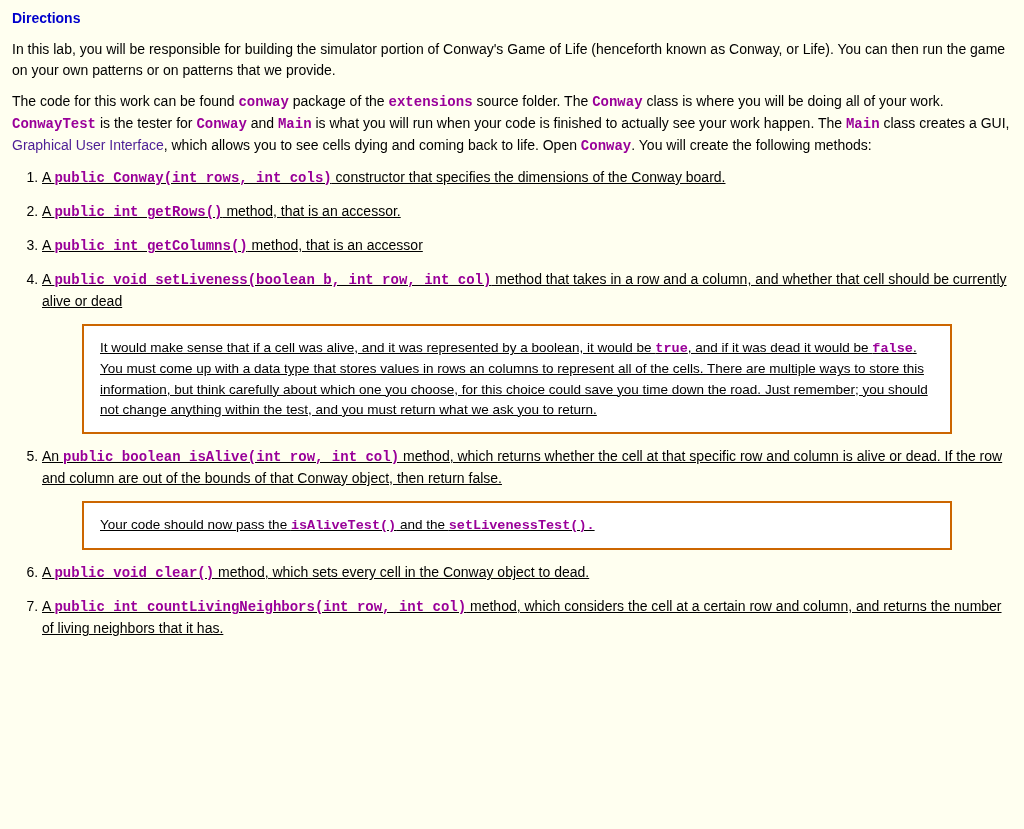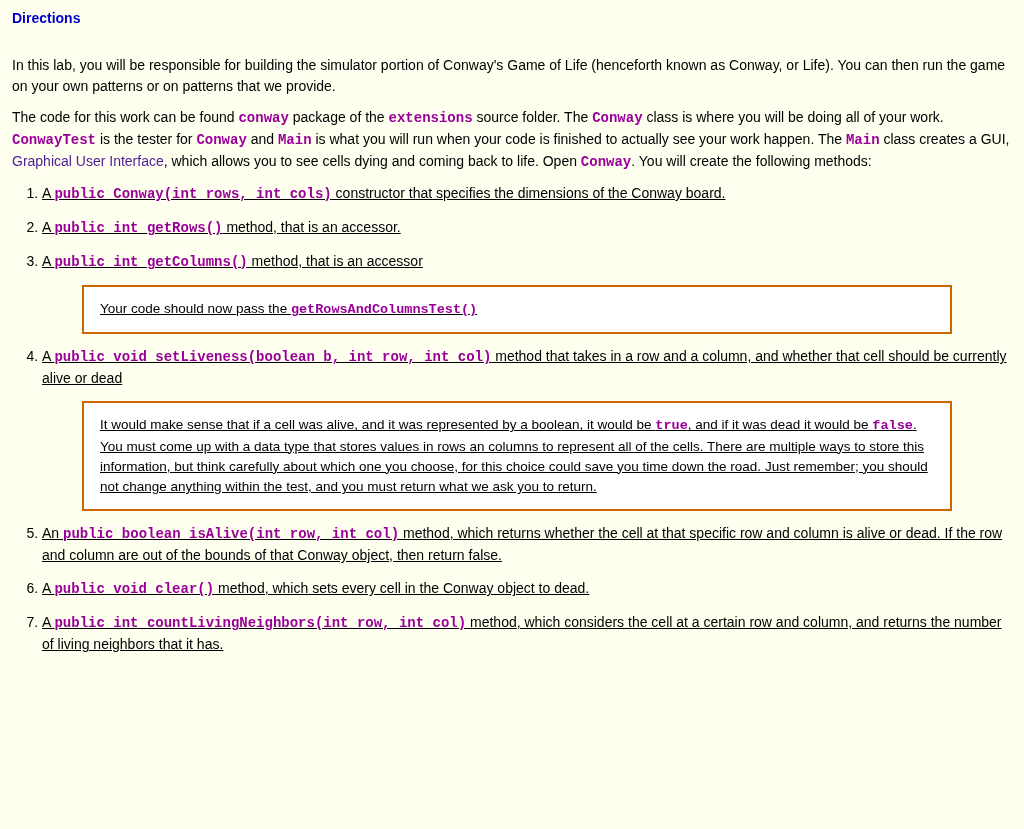--- a/index.html
+++ b/index.html
@@ -8,21 +8,21 @@
       font-family: Arial, sans-serif;
       font-size: 14px;
       color: #000;
       padding: 8px 12px;
       line-height: 1.5;
     }
     .page-title {
       color: #0000cc;
       font-weight: bold;
       font-size: 14px;
-      margin-bottom: 26px;
+      margin-bottom: 10px;
     }
     .intro-para {
       margin-bottom: 10px;
     }
     .code-inline {
       font-family: 'Courier New', monospace;
       font-weight: bold;
     }
     .code-purple { color: #990099; }
     .code-link { color: #4c1d95; }
@@ -64,34 +64,34 @@
   <li>
     A <span class="code-inline code-purple">public Conway(int rows, int cols)</span> constructor that specifies the dimensions of the Conway board.
   </li>
 
   <li>
     A <span class="code-inline code-purple">public int getRows()</span> method, that is an accessor.
   </li>
 
   <li>
     A <span class="code-inline code-purple">public int getColumns()</span> method, that is an accessor
-    <div class="hint-box">
-      <p>Your code should now pass the <span class="code-inline code-purple">getRowsAndColumnsTest()</span></p>
-    </div>
   </li>
 
   <li>
     A <span class="code-inline code-purple">public void setLiveness(boolean b, int row, int col)</span> method that takes in a row and a column, and whether that cell should be currently alive or dead
     <div class="hint-box">
       <p>It would make sense that if a cell was alive, and it was represented by a boolean, it would be <span class="code-inline code-purple">true</span>, and if it was dead it would be <span class="code-inline code-purple">false</span>. You must come up with a data type that stores values in rows an columns to represent all of the cells. There are multiple ways to store this information, but think carefully about which one you choose, for this choice could save you time down the road. Just remember; you should not change anything within the test, and you must return what we ask you to return.</p>
     </div>
   </li>
 
   <li>
     An <span class="code-inline code-purple">public boolean isAlive(int row, int col)</span> method, which returns whether the cell at that specific row and column is alive or dead. If the row and column are out of the bounds of that Conway object, then return false.
+    <div class="hint-box">
+      <p>Your code should now pass the <span class="code-inline code-purple">isAliveTest()</span> and the <span class="code-inline code-purple">setLivenessTest().</span></p>
+    </div>
   </li>
 
   <li>
     A <span class="code-inline code-purple">public void clear()</span> method, which sets every cell in the Conway object to dead.
   </li>
 
   <li>
     A <span class="code-inline code-purple">public int countLivingNeighbors(int row, int col)</span> method, which considers the cell at a certain row and column, and returns the number of living neighbors that it has.
   </li>
 

